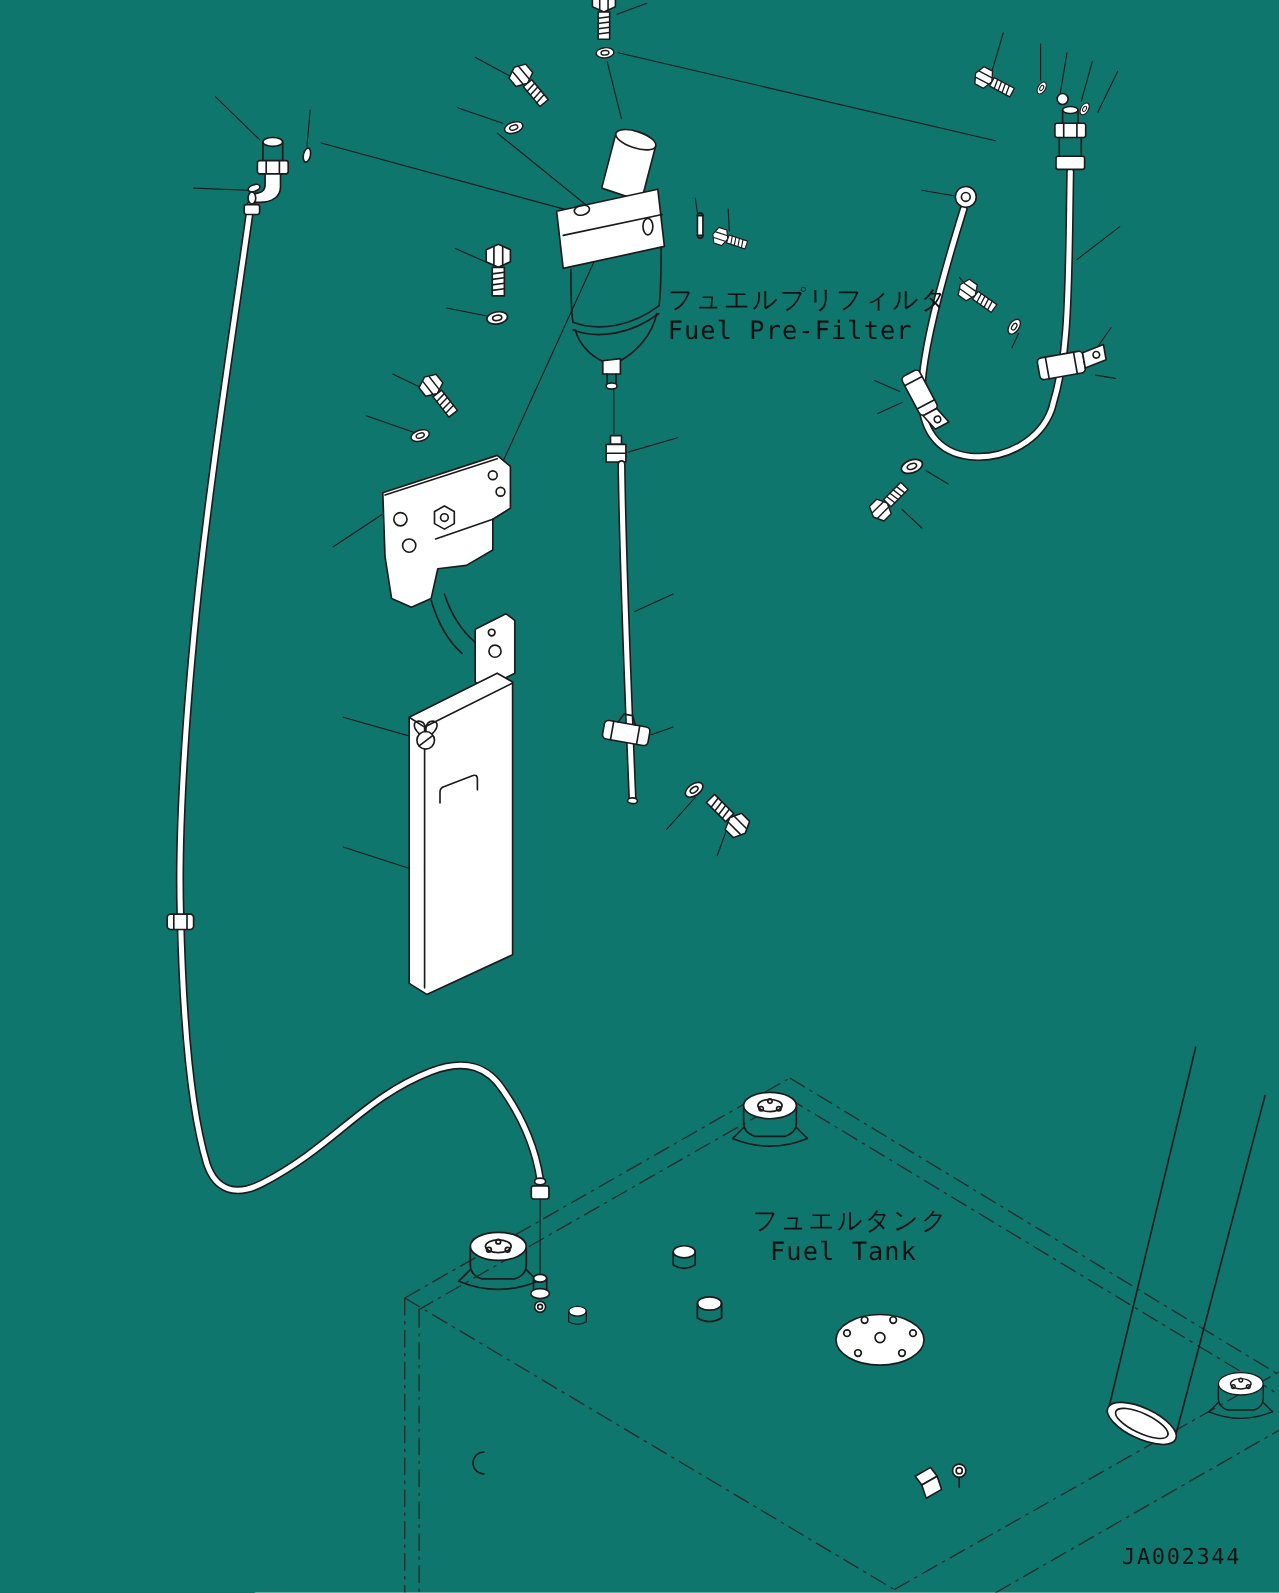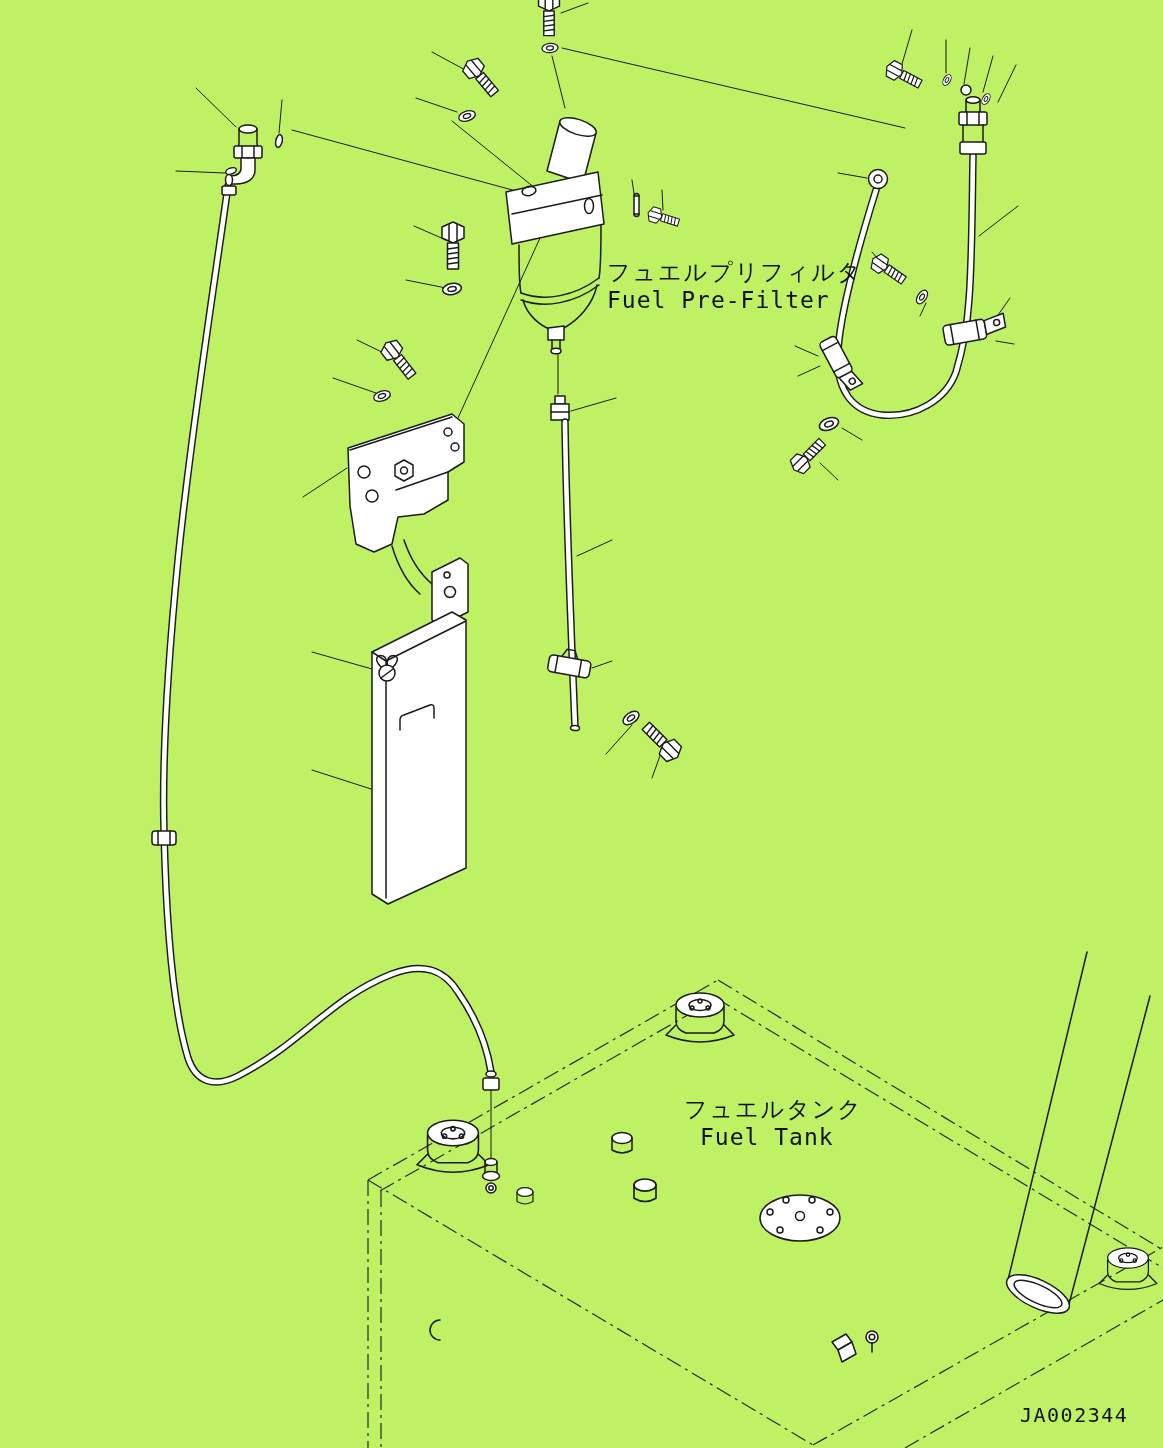--- a/index.html
+++ b/index.html
@@ -1,16 +1,16 @@
 <!DOCTYPE html>
 <html><head>
 <meta charset="utf-8">
 <style>
   html,body{margin:0;padding:0;background:#fff;}
-  #stage{position:relative;width:1163px;height:1448px;background:#bef264;overflow:hidden;
+  #stage{position:relative;width:1163px;height:1448px;background:#0f766e;overflow:hidden;
          font-family:"DejaVu Sans Mono", monospace;}
   svg{display:block}
   .ln{stroke:#1b1b1b;stroke-width:1.5;fill:none;stroke-linecap:round;stroke-linejoin:round}
   .thin{stroke:#1b1b1b;stroke-width:1;fill:none;stroke-linecap:round}
   .fillw{fill:#fff;stroke:#1b1b1b;stroke-width:1.5;stroke-linejoin:round}
   .phantom{stroke:#2a2a2a;stroke-width:1.2;fill:none;stroke-dasharray:16 5 3 5}
   .hose-o{stroke:#1b1b1b;stroke-width:7.5;fill:none;stroke-linecap:round}
   .hose-i{stroke:#fff;stroke-width:4.6;fill:none;stroke-linecap:round}
   .lbl{font-family:"DejaVu Sans Mono", monospace;fill:#111}
 </style>

